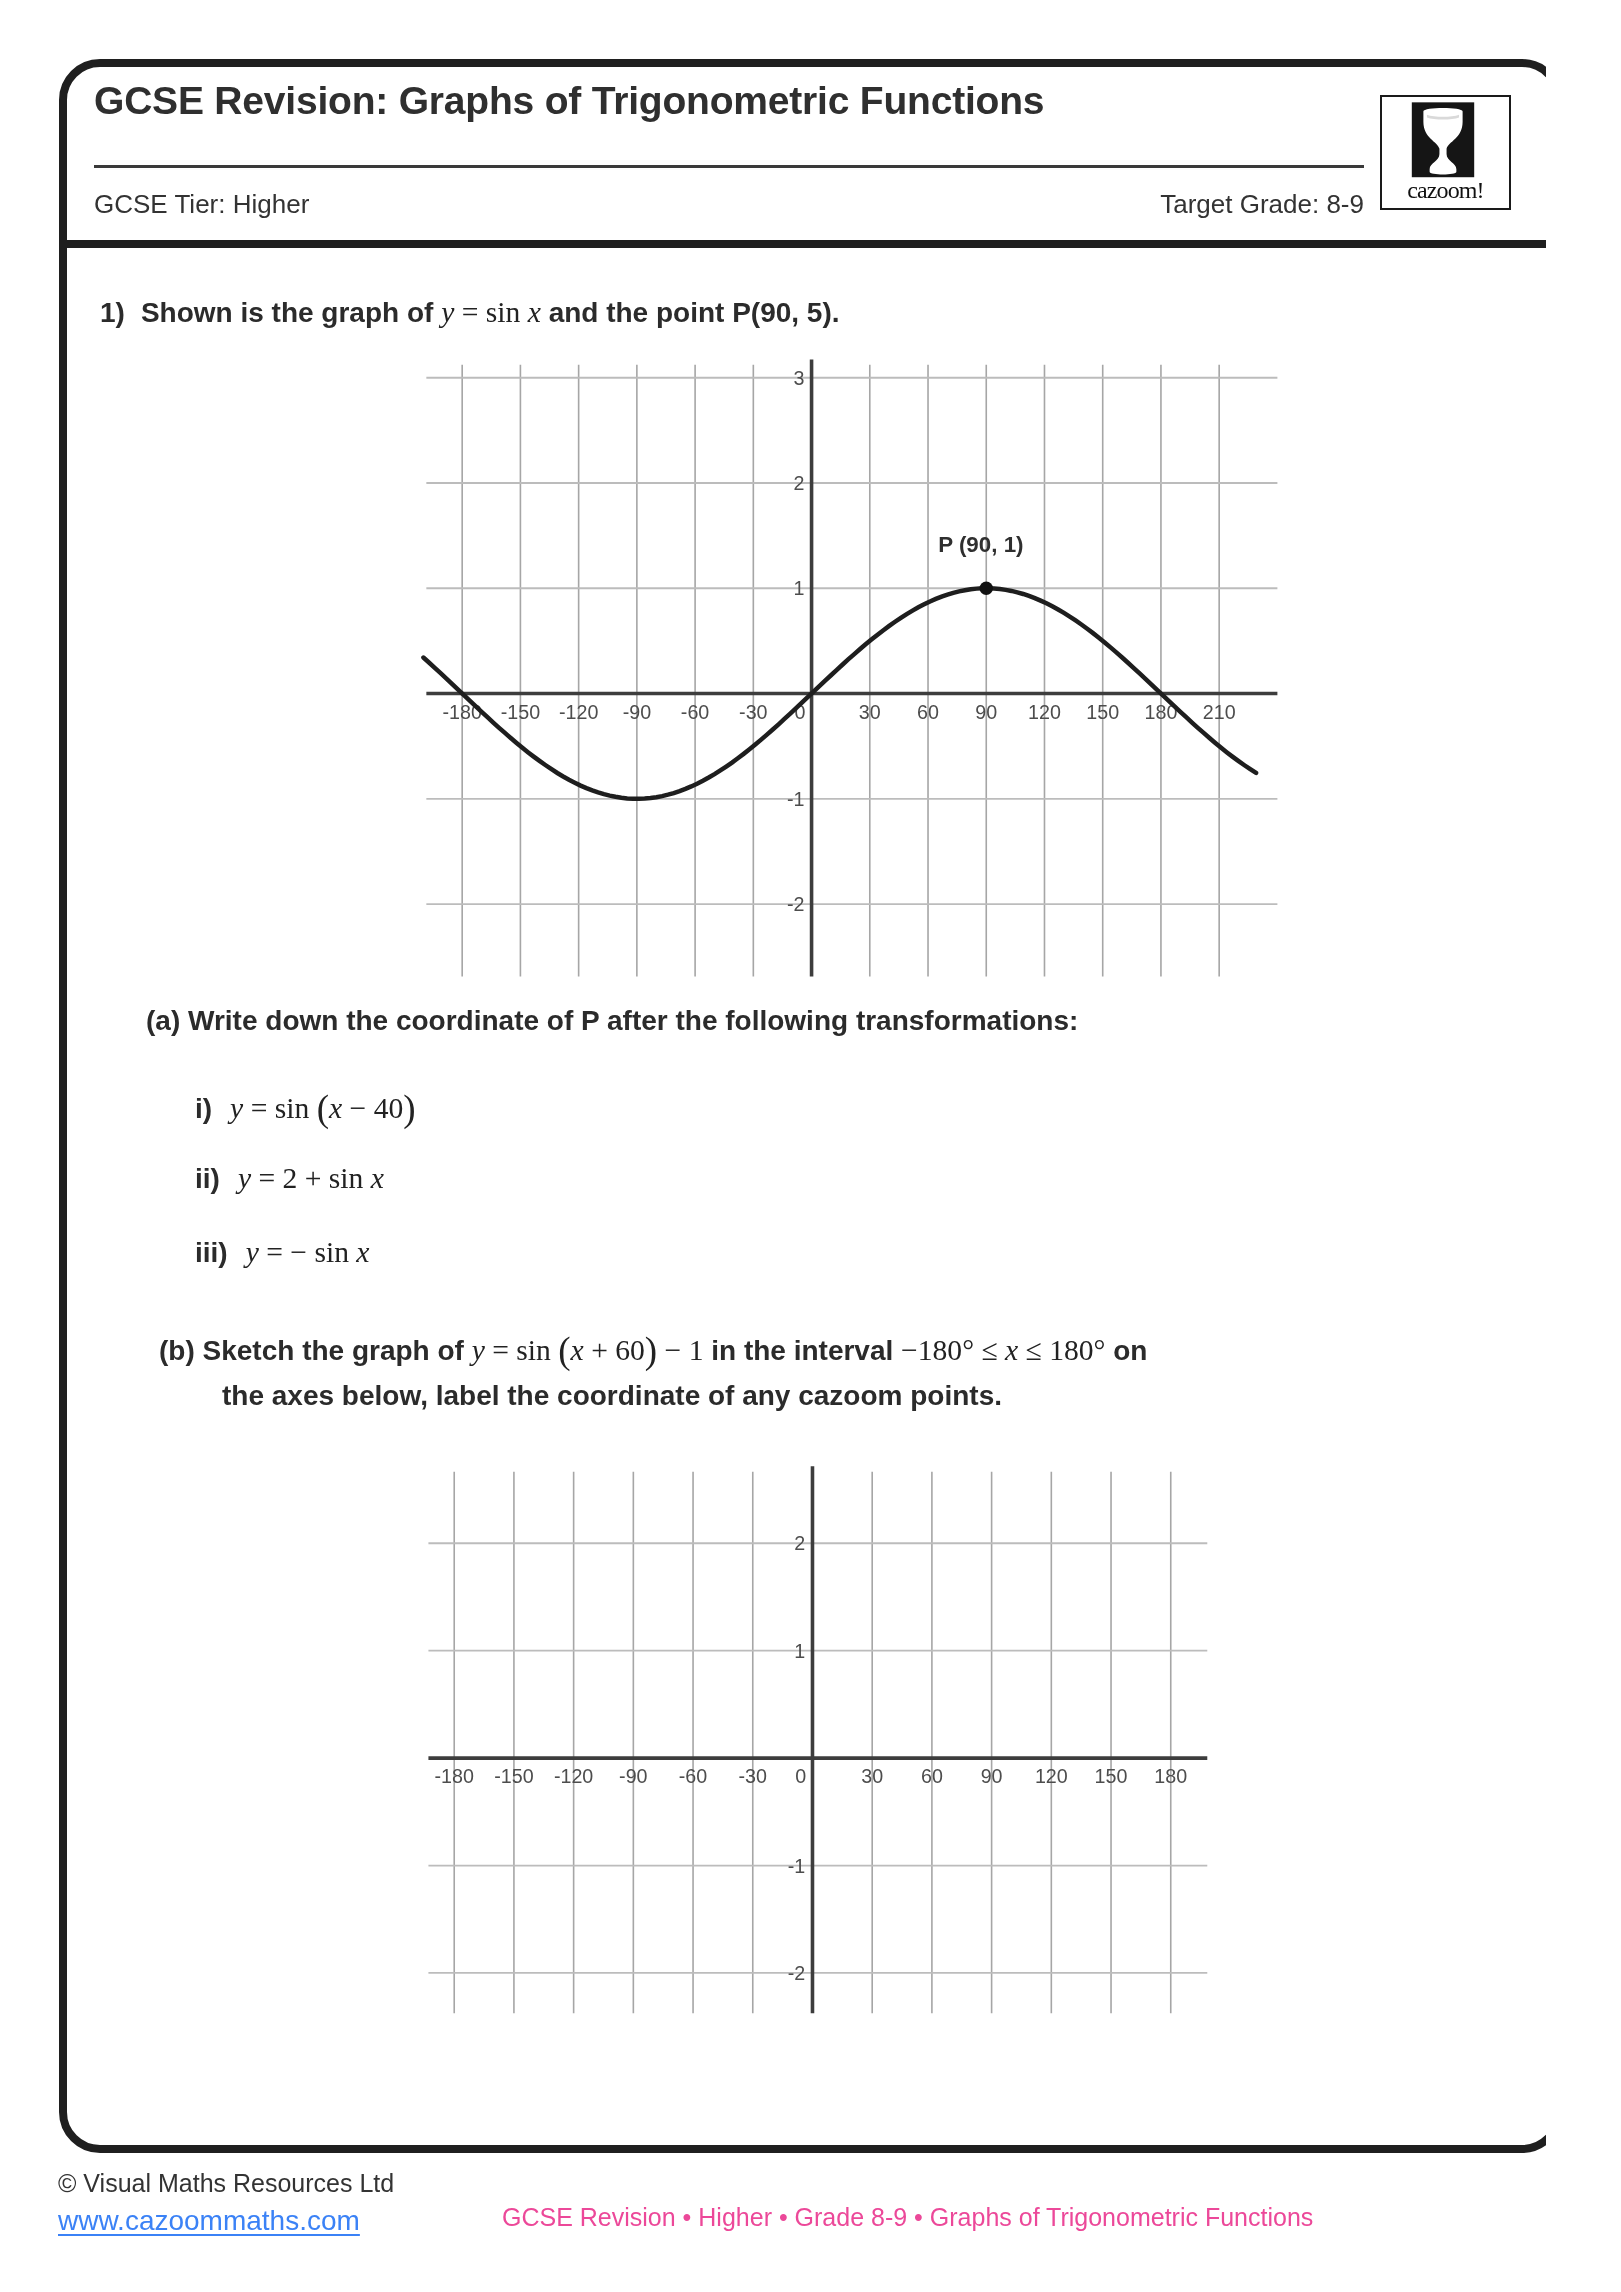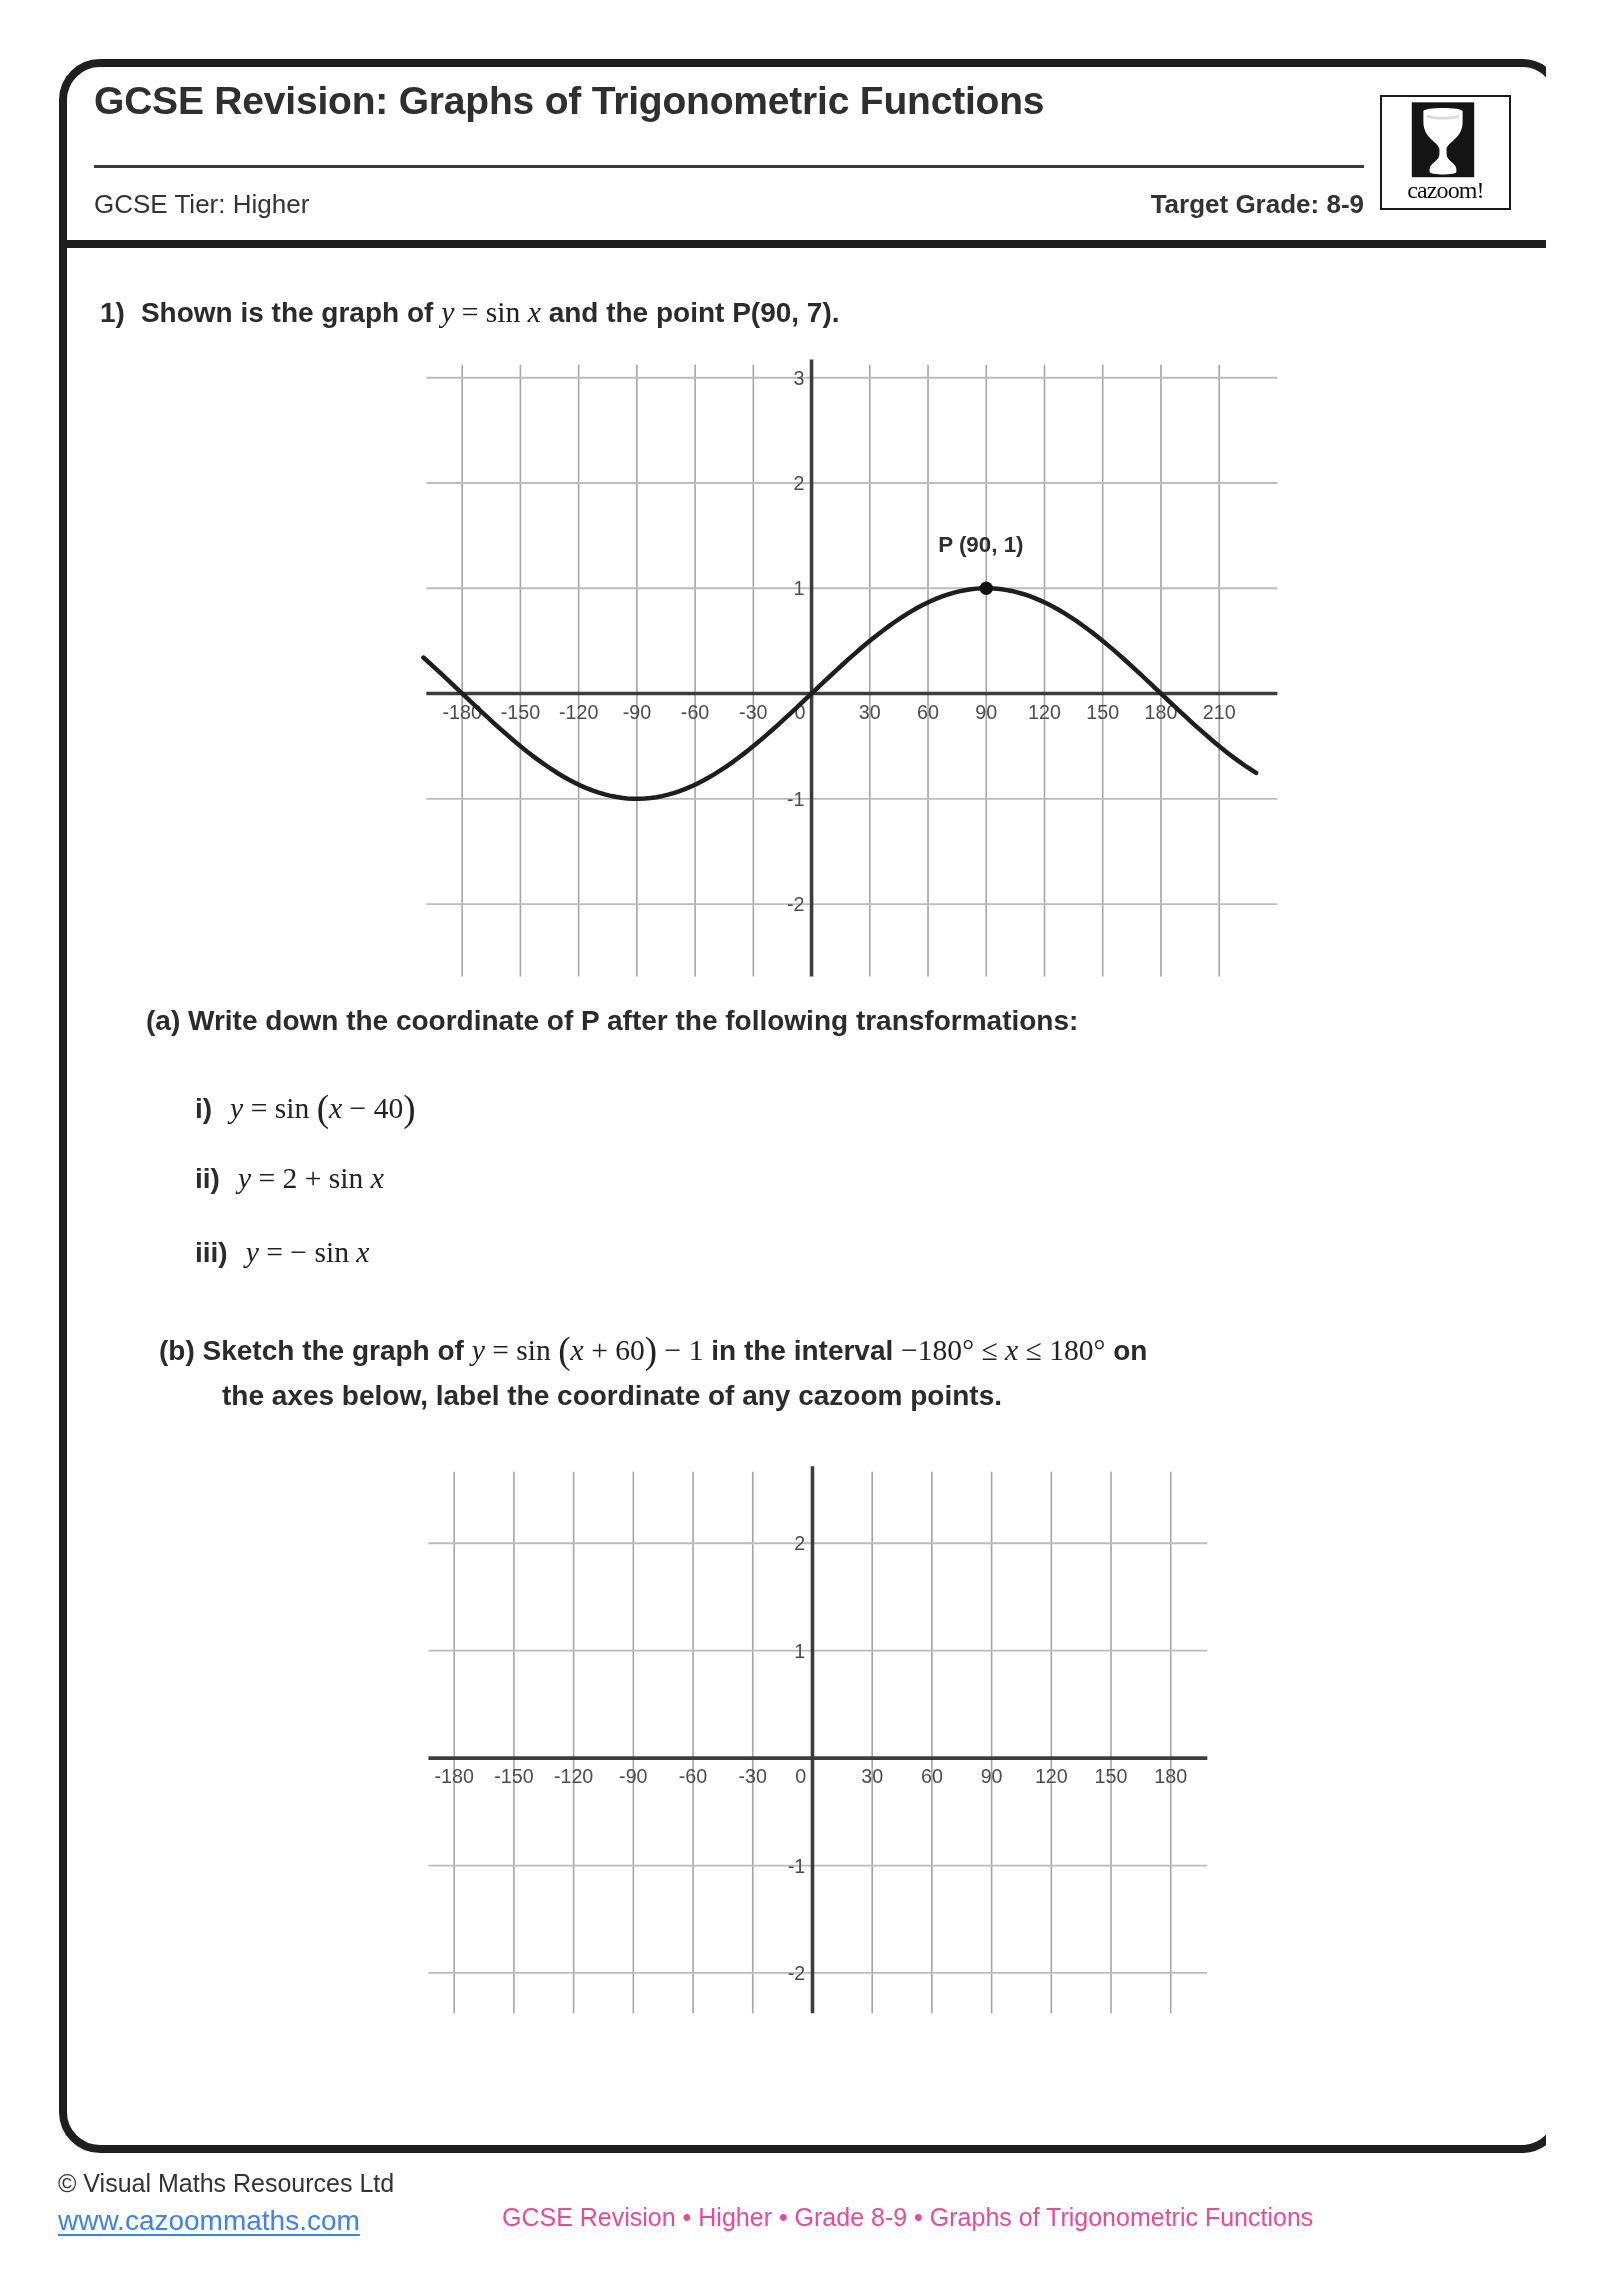--- a/index.html
+++ b/index.html
@@ -3,21 +3,21 @@
 <meta charset="utf-8">
 <style>
   html,body{margin:0;padding:0;background:#ffffff;}
   .page{position:relative;width:1546px;height:2293px;background:#ffffff;
         font-family:"Liberation Sans",sans-serif;color:#2b2b2b;overflow:hidden;}
   .abs{position:absolute;}
   .sheet{left:59px;top:59px;width:1488px;height:2078px;border:8px solid #1f1f1f;border-radius:41px;}
   .title{left:94px;top:79px;width:1272px;font-size:39px;font-weight:bold;letter-spacing:-0.2px;color:#2f2f2f;}
   .title-rule{left:94px;top:165px;width:1270px;height:2.7px;background:#3a3a3a;}
   .tier-row{left:94px;top:189px;width:1270px;font-size:26px;color:#333;}
-  .tier-row .right{float:right;font-weight:bold;}
+  .tier-row .right{float:right;}
   .logo{left:1380px;top:95px;width:127px;height:111px;border:2.7px solid #1a1a1a;background:#fff;text-align:center;}
   .logo-text{font-family:"Liberation Serif",serif;font-weight:normal;font-size:24px;letter-spacing:-0.9px;color:#111;margin-top:-1.8px;}
   .hdr-divider{left:65px;top:240px;width:1491px;height:8px;background:#1f1f1f;}
   .q{font-size:28px;font-weight:bold;color:#2b2b2b;}
   .q1{left:100px;top:296px;width:1343px;}
   .math{font-family:"Liberation Serif",serif;font-weight:normal;font-size:29.6px;color:#222;}
   .math i{font-style:italic;}
   .math .pn{font-size:1.25em;vertical-align:-0.09em;font-weight:300;}
   .parta{left:146px;top:1005px;width:1343px;}
   .item{position:absolute;left:195px;}
@@ -56,21 +56,21 @@
       <path fill="#d9d9d9" d="M50,20 C58,23 78,23 86,20 L86,23 C78,26 58,26 50,23 Z"></path>
     </svg>
     <div class="logo-text">cazoom!</div>
   </div>
 
   <div class="abs hdr-divider"></div>
 
   <div class="abs q q1">
     <span>1)</span><span class="gap" style="width:16px"></span><span>Shown is the graph of</span>
     <span class="math"><i>y</i> = sin <i>x</i></span>
-    <span>and the point P(90, 7).</span>
+    <span>and the point P(90, 5).</span>
   </div>
 
   <svg class="abs" id="graph-0" width="887" height="645" viewBox="0 0 990 720" style="left: 403px; top: 354px;">
       <line x1="65.99399999999997" y1="12" x2="65.99399999999997" y2="695" stroke="#a6a6a6" stroke-width="1.8"></line>
       <line x1="130.995" y1="12" x2="130.995" y2="695" stroke="#a6a6a6" stroke-width="1.8"></line>
       <line x1="195.99599999999998" y1="12" x2="195.99599999999998" y2="695" stroke="#a6a6a6" stroke-width="1.8"></line>
       <line x1="260.99699999999996" y1="12" x2="260.99699999999996" y2="695" stroke="#a6a6a6" stroke-width="1.8"></line>
       <line x1="325.998" y1="12" x2="325.998" y2="695" stroke="#a6a6a6" stroke-width="1.8"></line>
       <line x1="390.999" y1="12" x2="390.999" y2="695" stroke="#a6a6a6" stroke-width="1.8"></line>
       <line x1="521.001" y1="12" x2="521.001" y2="695" stroke="#a6a6a6" stroke-width="1.8"></line>

